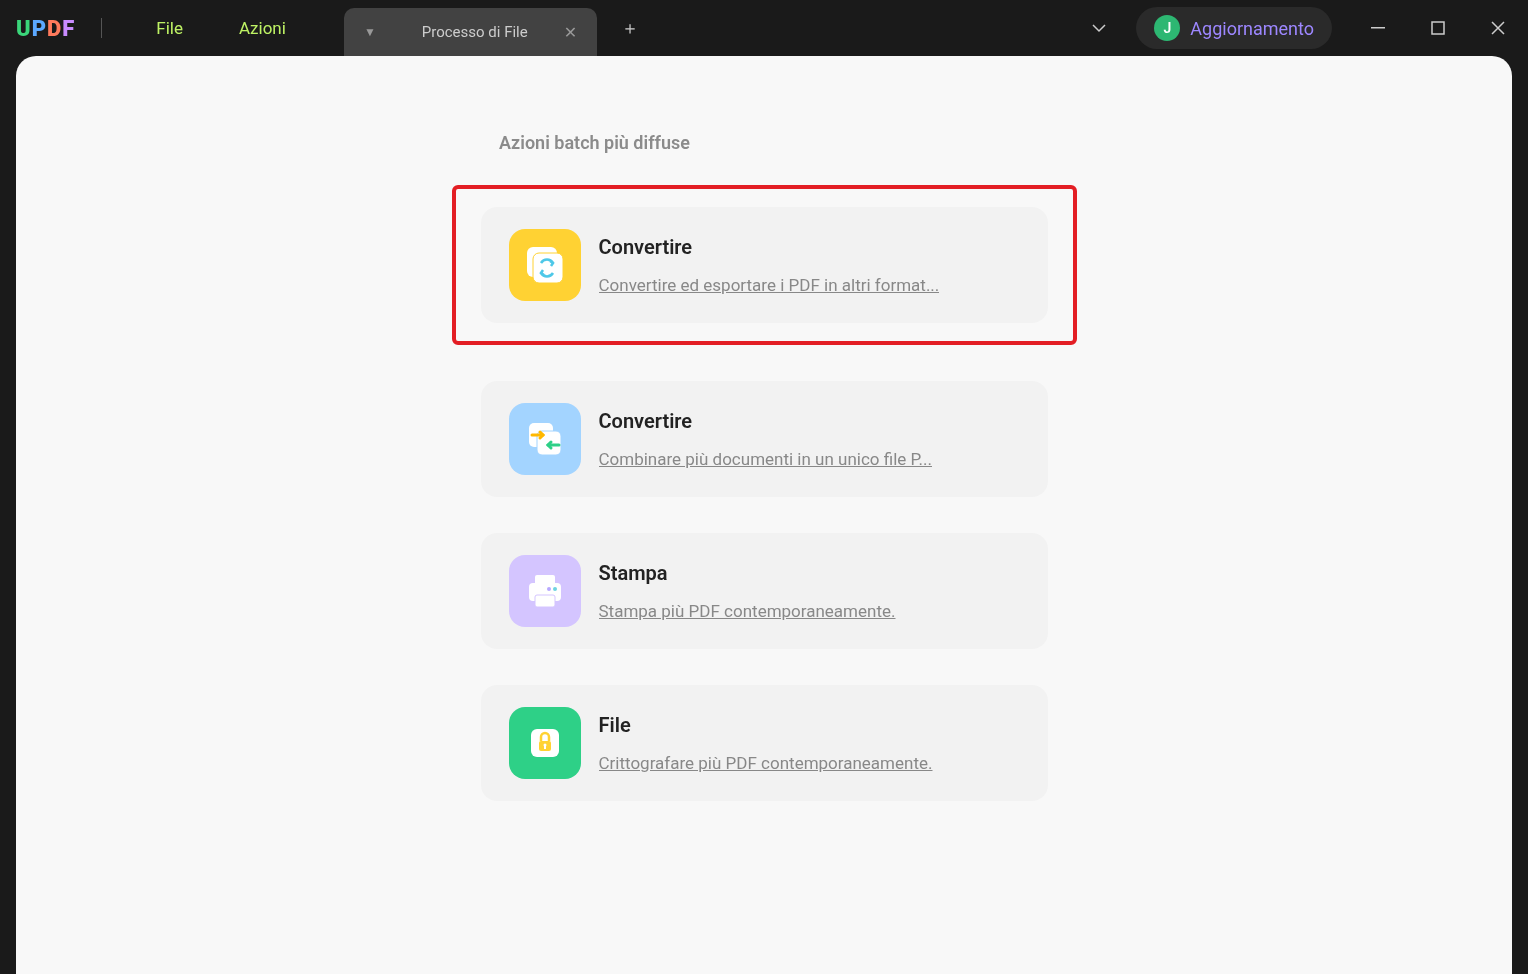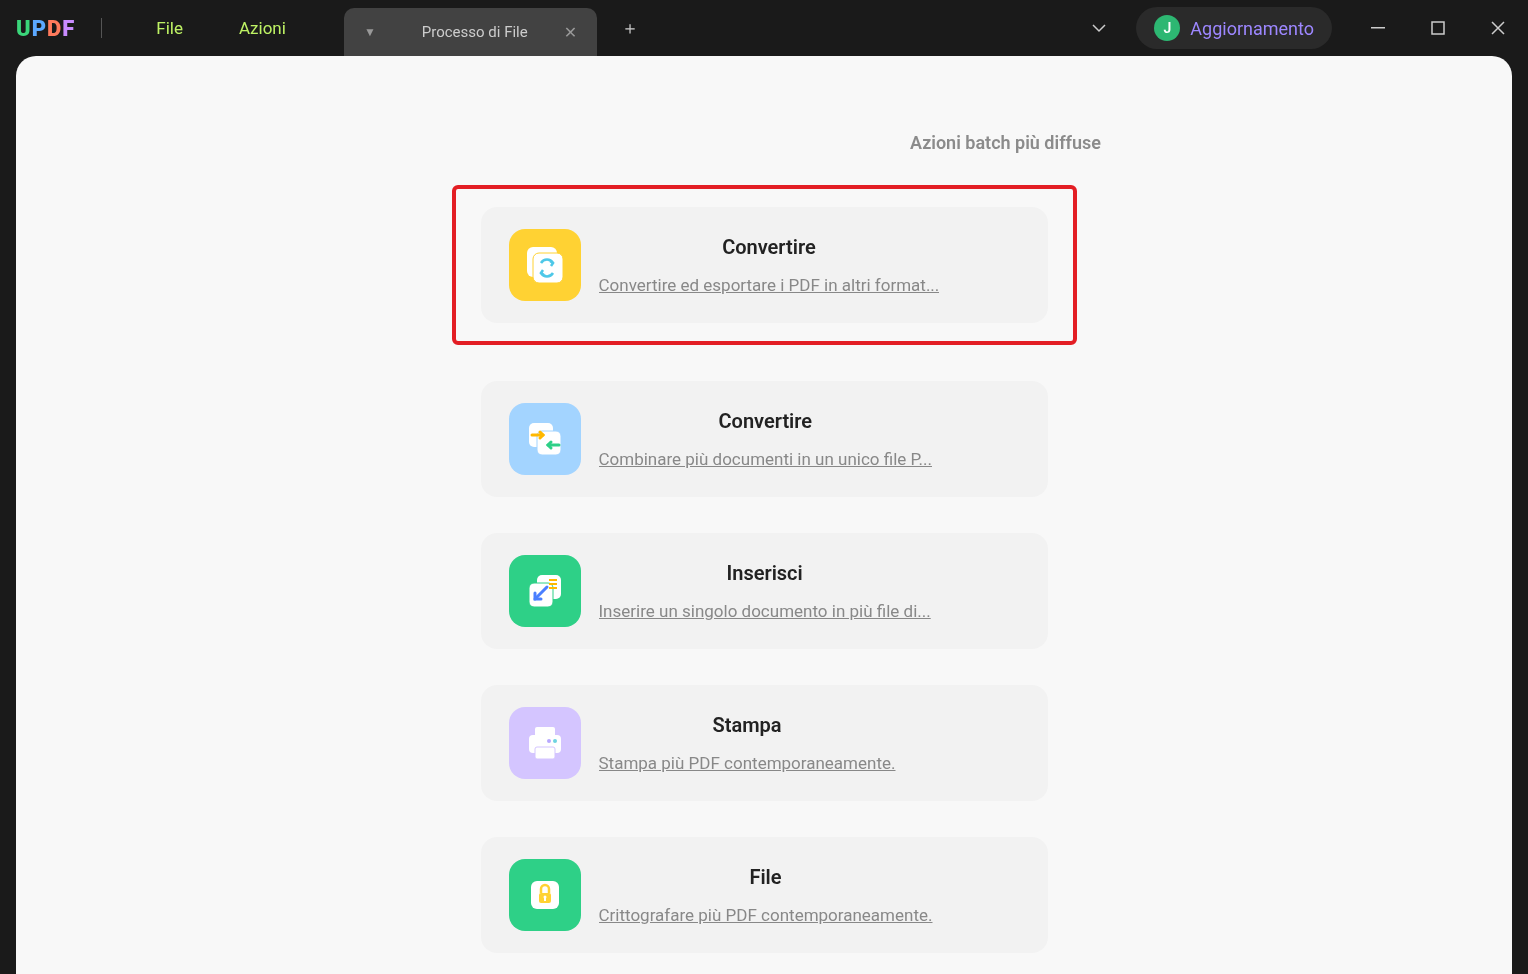--- a/index.html
+++ b/index.html
@@ -138,21 +138,20 @@
       top: 56px;
       left: 16px;
       right: 16px;
       bottom: 0;
       background: #f8f8f8;
       border-radius: 20px 20px 0 0;
       overflow: hidden;
     }
     .content-inner {
       padding: 76px 0 0 0;
-      text-align: center;
     }
     .section-title {
       color: #8b8b8b;
       font-size: 18px;
       font-weight: 600;
       margin-bottom: 32px;
       margin-left: 483px;
     }
     .cards {
       display: flex;
@@ -310,37 +309,20 @@
             <path d="M38 30 L27 30" stroke="#2ed087" stroke-width="3" stroke-linecap="round"></path>
             <path d="M30 27 L27 30 L30 33" stroke="#2ed087" stroke-width="3" fill="none" stroke-linecap="round"></path>
           </svg>
         </div>
         <div class="card-text">
           <div class="card-title">Convertire</div>
           <div class="card-desc">Combinare più documenti in un unico file P...</div>
         </div>
       </div>
 
-      <div class="card">
-        <div class="card-icon icon-green">
-          <svg width="48" height="48" viewBox="0 0 48 48">
-            <rect x="16" y="8" width="24" height="24" rx="5" fill="#fff"></rect>
-            <rect x="8" y="16" width="24" height="24" rx="5" fill="#fff" stroke="#2ed087" stroke-width="1"></rect>
-            <rect x="28" y="12" width="8" height="2" fill="#ffb800"></rect>
-            <rect x="28" y="16" width="8" height="2" fill="#ffb800"></rect>
-            <rect x="28" y="20" width="8" height="2" fill="#ffb800"></rect>
-            <path d="M26 20 L14 32" stroke="#4a7fff" stroke-width="3" stroke-linecap="round"></path>
-            <path d="M14 26 L14 32 L20 32" stroke="#4a7fff" stroke-width="3" fill="none" stroke-linecap="round"></path>
-          </svg>
-        </div>
-        <div class="card-text">
-          <div class="card-title">Inserisci</div>
-          <div class="card-desc">Inserire un singolo documento in più file di...</div>
-        </div>
-      </div>
 
       <div class="card">
         <div class="card-icon icon-purple">
           <svg width="48" height="48" viewBox="0 0 48 48">
             <rect x="14" y="8" width="20" height="10" rx="2" fill="#fff"></rect>
             <rect x="8" y="16" width="32" height="18" rx="4" fill="#fff"></rect>
             <rect x="14" y="28" width="20" height="12" rx="2" fill="#fff" stroke="#d4c5ff" stroke-width="1"></rect>
             <circle cx="34" cy="22" r="2" fill="#6ed4e0"></circle>
             <circle cx="28" cy="22" r="2" fill="#b8a8ff"></circle>
           </svg>

